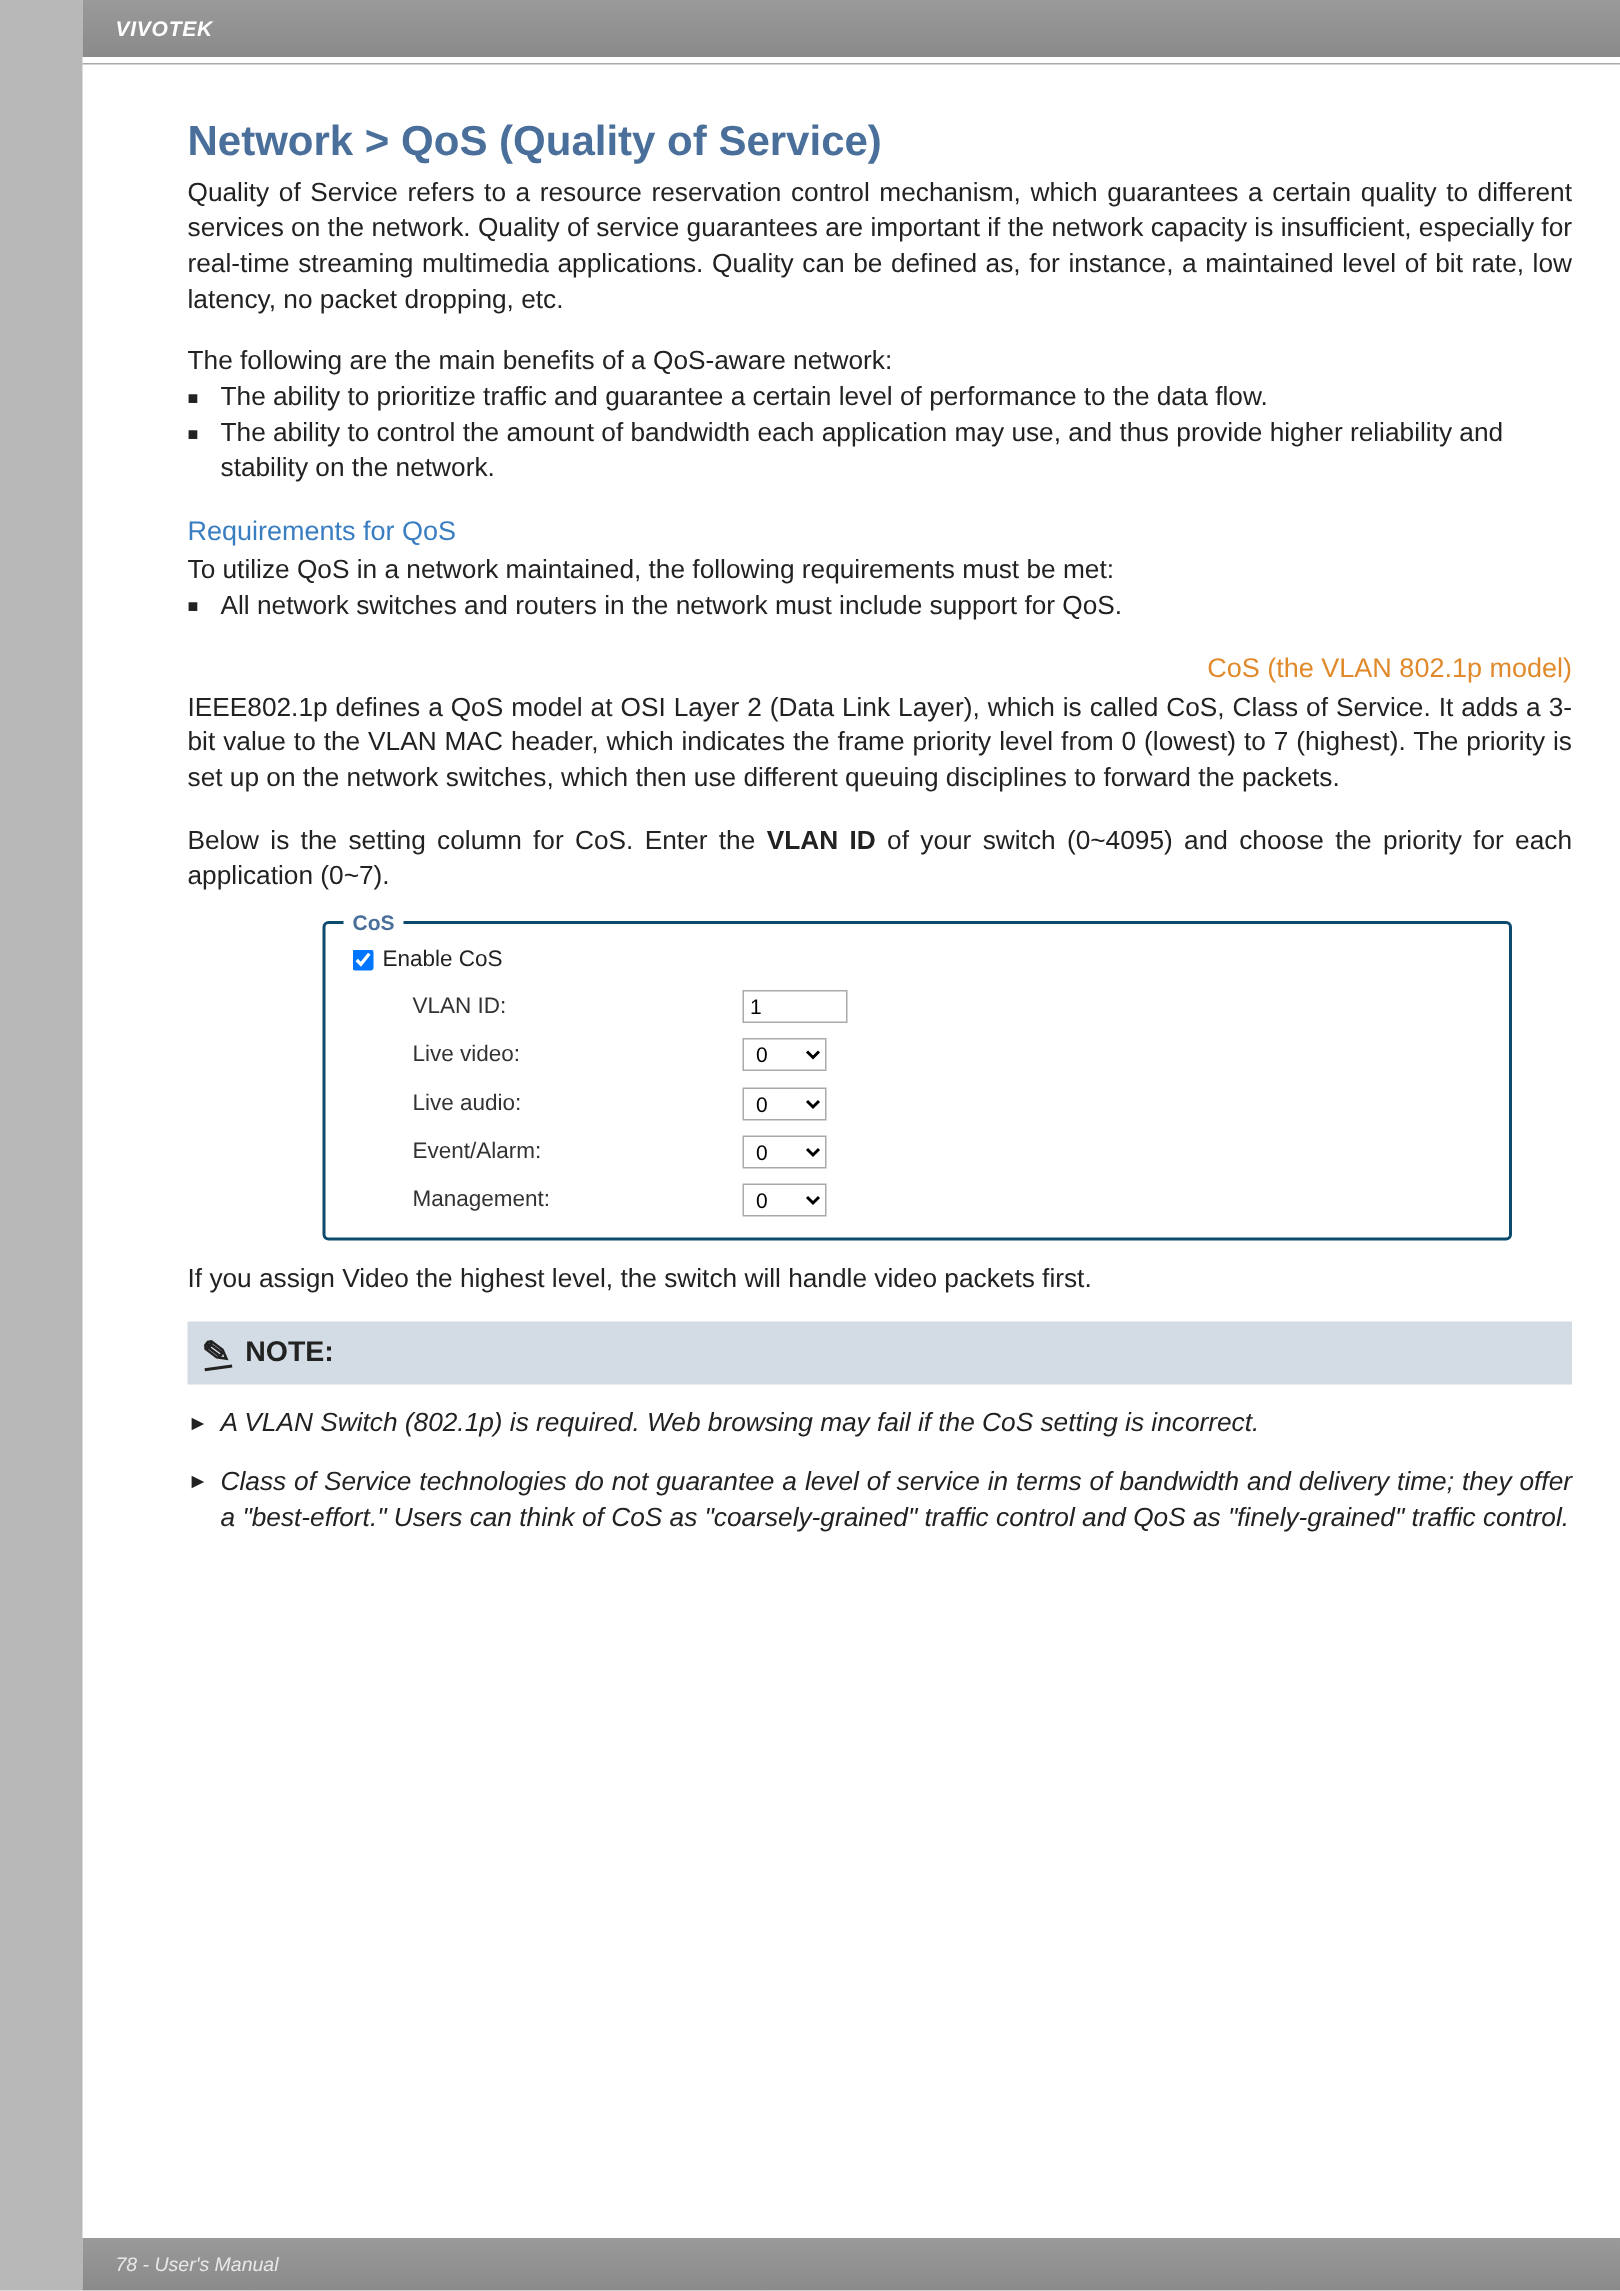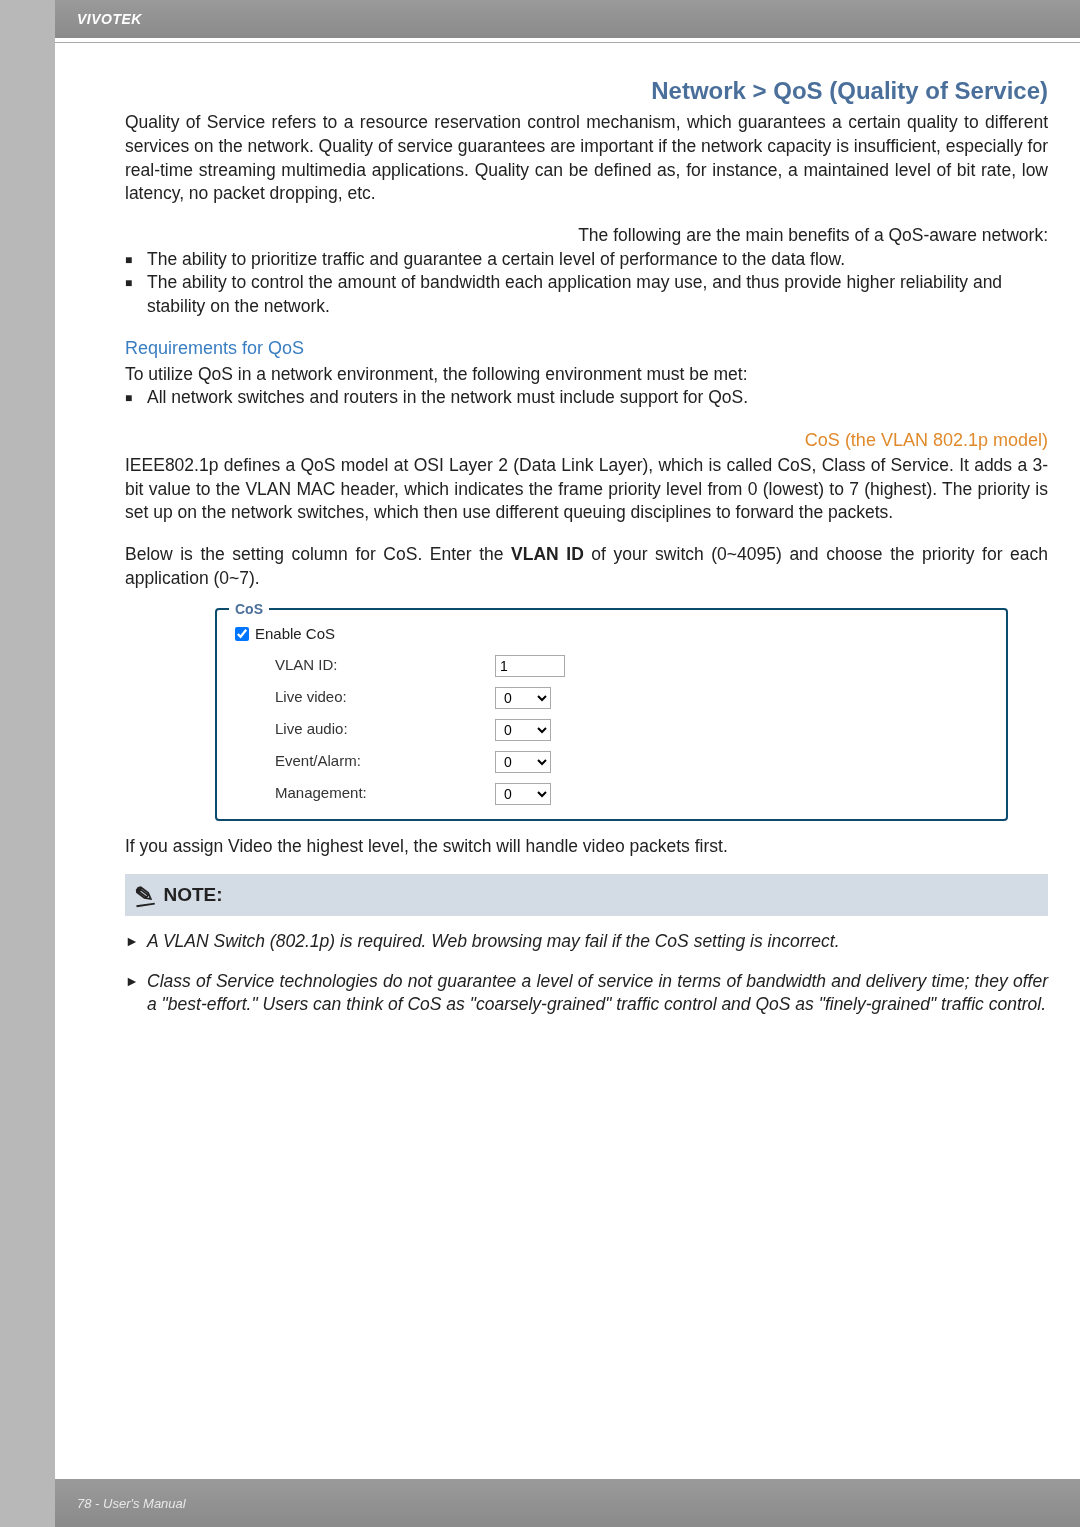--- a/index.html
+++ b/index.html
@@ -36,24 +36,24 @@
   }
   .content {
     padding: 32px 70px 0 70px;
     font-size: 17.5px;
     color: #222;
     line-height: 1.35;
     text-align: justify;
   }
   h1.main-title {
     color: #4a6f9a;
-    font-size: 24px;
+    font-size: 28px;
     font-weight: bold;
     margin-bottom: 4px;
-    text-align: right;
+    text-align: left;
   }
   .body-para { margin-bottom: 18px; }
   .bullet-list { list-style: none; padding: 0; margin-bottom: 18px; }
   .bullet-list li { position: relative; padding-left: 22px; text-align: left; }
   .bullet-list li::before {
     content: "■"; position: absolute; left: 0; font-size: 12px; top: 4px;
   }
   .sub-heading-blue {
     color: #3a7ec2;
     font-size: 18px;
@@ -114,21 +114,21 @@
     text-align: justify;
   }
   .note-list li::before {
     content: "►"; position: absolute; left: 0; font-style: normal; font-size: 14px; top: 2px;
   }
   .footer-bar {
     position: absolute;
     bottom: 0;
     left: 55px;
     right: 0;
-    height: 48px;
+    height: 35px;
     background: linear-gradient(to bottom, #9a9a9a 0%, #8a8a8a 100%);
     color: #e8e8e8;
     font-style: italic;
     font-size: 13px;
     display: flex;
     align-items: center;
     padding-left: 22px;
   }
   strong { font-weight: bold; }
 </style>
@@ -140,28 +140,28 @@
     <span>VIVOTEK</span>
   </div>
   <hr class="hr-line">
 
   <div class="content">
 
     <h1 class="main-title">Network &gt; QoS (Quality of Service)</h1>
 
     <p class="body-para">Quality of Service refers to a resource reservation control mechanism, which guarantees a certain quality to different services on the network. Quality of service guarantees are important if the network capacity is insufficient, especially for real-time streaming multimedia applications. Quality can be defined as, for instance, a maintained level of bit rate, low latency, no packet dropping, etc.</p>
 
-    <p style="text-align:right;">The following are the main benefits of a QoS-aware network:</p>
+    <p style="text-align:left;">The following are the main benefits of a QoS-aware network:</p>
     <ul class="bullet-list">
       <li>The ability to prioritize traffic and guarantee a certain level of performance to the data flow.</li>
       <li>The ability to control the amount of bandwidth each application may use, and thus provide higher reliability and stability on the network.</li>
     </ul>
 
     <div class="sub-heading-blue">Requirements for QoS</div>
-    <p style="text-align:left;">To utilize QoS in a network environment, the following environment must be met:</p>
+    <p style="text-align:left;">To utilize QoS in a network maintained, the following requirements must be met:</p>
     <ul class="bullet-list">
       <li>All network switches and routers in the network must include support for QoS.</li>
     </ul>
 
 
     <div class="sub-heading-orange" style="margin-top:18px;">CoS (the VLAN 802.1p model)</div>
     <p class="body-para">IEEE802.1p defines a QoS model at OSI Layer 2 (Data Link Layer), which is called CoS, Class of Service. It adds a 3-bit value to the VLAN MAC header, which indicates the frame priority level from 0 (lowest) to 7 (highest). The priority is set up on the network switches, which then use different queuing disciplines to forward the packets.</p>
 
     <p class="body-para">
       <span>Below is the setting column for CoS. Enter the </span><strong>VLAN ID</strong><span> of your switch (0~4095) and choose the priority for each application (0~7).</span>

